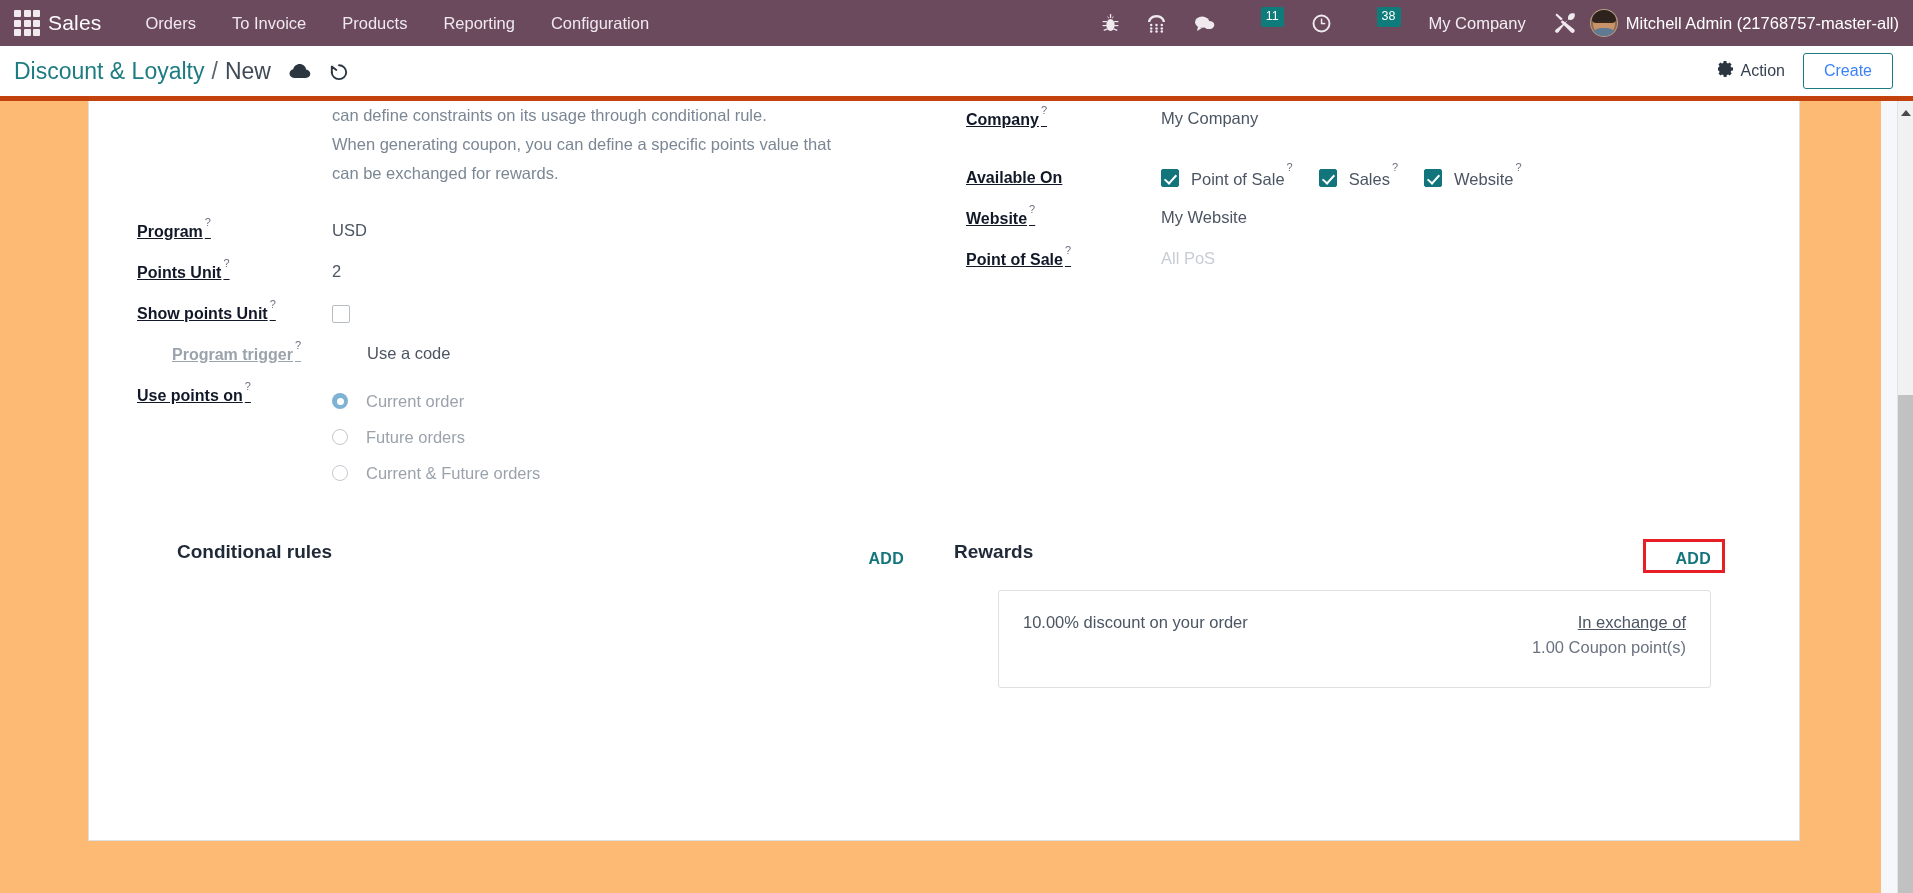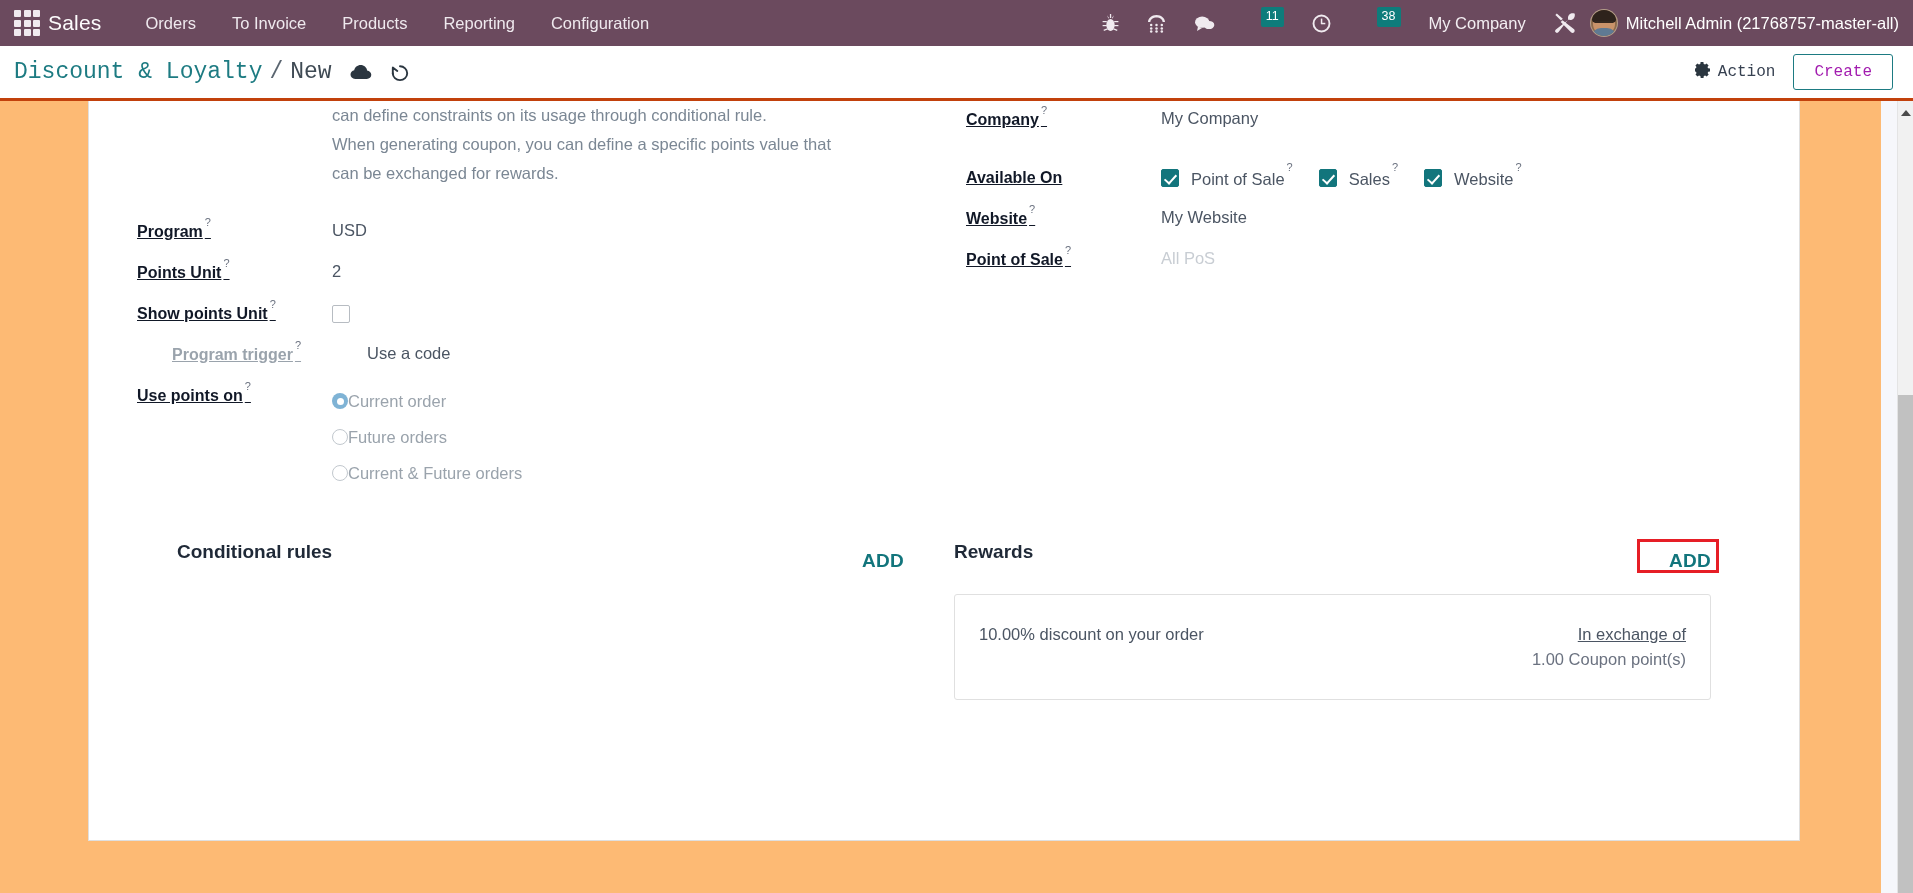--- a/index.html
+++ b/index.html
@@ -45,31 +45,31 @@
      width:24px; height:13px; border-radius:12px 12px 4px 4px; background:#2e231c; }
   .avatar .shirt { position:absolute; left:50%; bottom:-3px; transform:translateX(-50%);
      width:26px; height:11px; border-radius:10px 10px 0 0; background:#5f7a93; }
   .avatar .glass { position:absolute; left:50%; top:52%; transform:translate(-50%,-50%);
      width:19px; height:6px; border-top:2px solid #34281f; }
   .user-name { font-size: 16.5px; color: #ffffff; cursor: pointer; white-space: nowrap; }
 
   
   .cp {
     height: 55px; background: #ffffff; display:flex; align-items:center;
-    padding: 0 20px 0 14px; border-bottom: 3px solid #c2410c; font-family: Liberation Mono, monospace;
+    padding: 0 20px 0 14px; border-bottom: 5px solid #c2410c;
   }
   .bc { display:flex; align-items:baseline; gap:0; }
   .bc-root { font-size: 23px; color: #1d7b82; cursor:pointer; }
   .bc-sep { font-size: 23px; color:#5a6570; margin: 0 7px; }
   .bc-cur { font-size: 23px; color: #3f4a54; }
   .cp-btn { margin-left: 18px; cursor:pointer; display:flex; align-items:center; }
   .cp-right { margin-left: auto; display:flex; align-items:center; gap: 18px;}
   .action-btn { display:flex; align-items:center; gap:7px; font-size:16px; color:#374151; cursor:pointer; }
   .create-btn {
-    border: 1px solid #1d7b82; color: #a21caf; background:#fff;
+    border: 1px solid #1d7b82; color: #3b82f6; background:#fff;
     font-size: 16px; padding: 8px 20px; border-radius: 3px; cursor:pointer;
   }
 
   
   .scroll-area { position: relative; height: calc(893px - 46px - 55px); background:#fdba74; }
   .sheet {
     position:absolute; left: 88px; top: 0; width: 1712px;
     background:#fff; border:1px solid #dfdfdf; border-top:none;
     min-height: 740px;
   }
@@ -104,47 +104,47 @@
   .cbx-item .t { font-size:16.5px; color:#4b5563; margin-left:12px; white-space:nowrap;}
   .cbx-item .t sup { font-size:11px; color:#6b7280; position:relative; top:-.6em; margin-left:2px;}
 
   .radio-list { }
   .radio-row { display:flex; align-items:center; height: 36px; }
   .rd { width:16px; height:16px; border-radius:50%; border:1px solid #c2c8ce; background:#fff;
         flex:none; position:relative; cursor:pointer;}
   .rd.on { border:none; background:#7fb3d5; }
   .rd.on:after { content:""; position:absolute; left:4.5px; top:4.5px; width:7px; height:7px;
         border-radius:50%; background:#fff; }
-  .rd-t { font-size:16.5px; color:#9aa3ac; }
+  .rd-t { font-size:16.5px; color:#9aa3ac; margin-left:18px; }
 
   
   .notebook { margin-top: 22px; }
   .tabs { display:flex; border-bottom:1px solid #dcdcdc; padding-left: 18px; position:relative;}
   .tab {
     border:1px solid #dcdcdc; border-bottom:1px solid #fff; background:#fff;
     padding: 11px 24px; font-size:16px; color:#3f4a54; cursor:pointer;
     margin-bottom:-1px; border-radius:3px 3px 0 0;
   }
   .tab-hl { position:absolute; left: 11px; top: -4px; width: 172px; height: 56px;
             border: 3px solid #e61e26; pointer-events:none; }
 
   .panes { display:flex; padding: 28px 0 0; }
   .pane { width: 50%; padding: 0 22px; }
   .pane-l { padding-left: 40px; padding-right: 40px;}
   .pane-r { padding-left: 10px; padding-right: 40px;}
   .pane-head { display:flex; align-items:flex-start;gap:36px; }
   .pane-title { font-size: 19px; font-weight:700; color:#1f2937; }
-  .add-btn { margin-left:auto; color:#12757c; font-size:19px; font-weight:700;
+  .add-btn { margin-left:auto; color:#12757c; font-size:16px; font-weight:700;
              letter-spacing:.3px; cursor:pointer; padding-top: 9px; position:relative;}
   .add-hl { position:absolute; left:-32px; top:-2px; width: 82px; height: 34px;
             border:3px solid #e61e26; pointer-events:none;}
 
   .reward-card {
     margin-top: 22px; border:1px solid #e0e0e0; border-radius:3px;
-    padding: 30px 24px 30px; display:flex; background:#fff;
+    padding: 22px 24px 30px; display:flex; background:#fff;margin-left:44px;
   }
   .reward-desc { font-size:16.5px; color:#4b5563; }
   .reward-right { margin-left:auto; text-align:right; }
   .reward-exch { font-size:16.5px; color:#4b5563; text-decoration:underline; }
   .reward-pts { font-size:16.5px; color:#6b7280; margin-top: 6px; }
 
   
   .sb { position:absolute; right:0; top:0; width: 16px; height:100%; background:#f1f1f1;
         border-left:1px solid #e4e4e4;}
   .sb-up { width:0;height:0;border-left:5px solid transparent;border-right:5px solid transparent;

